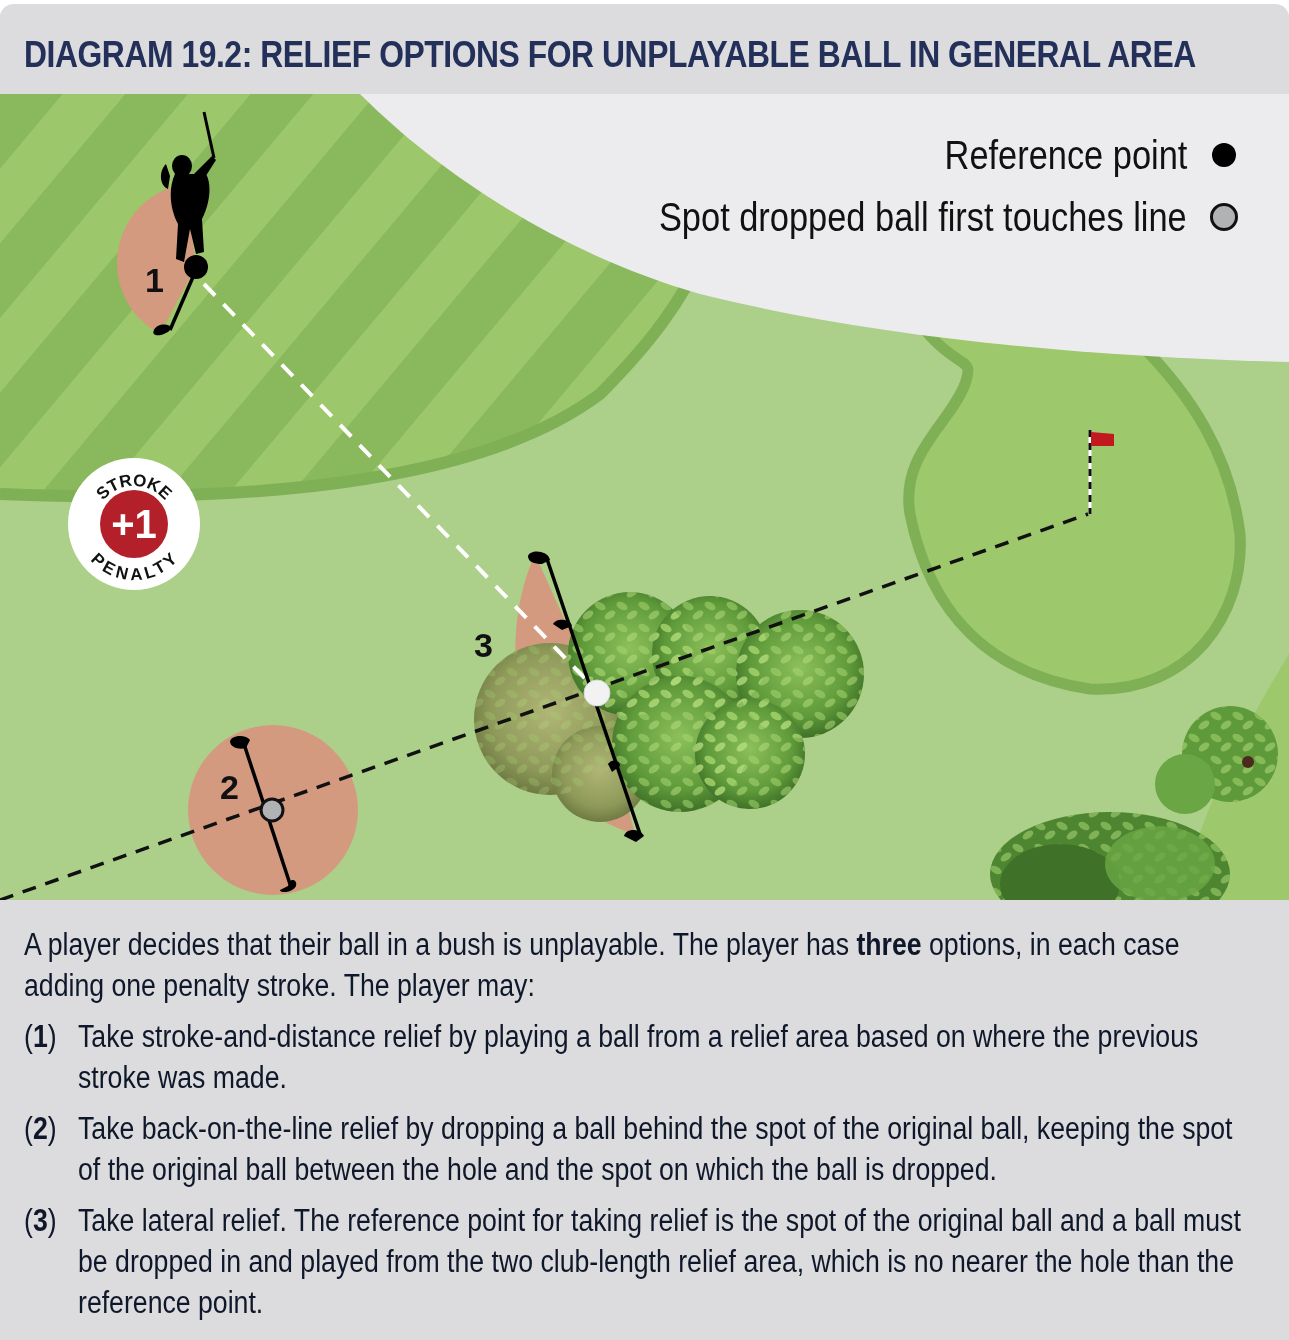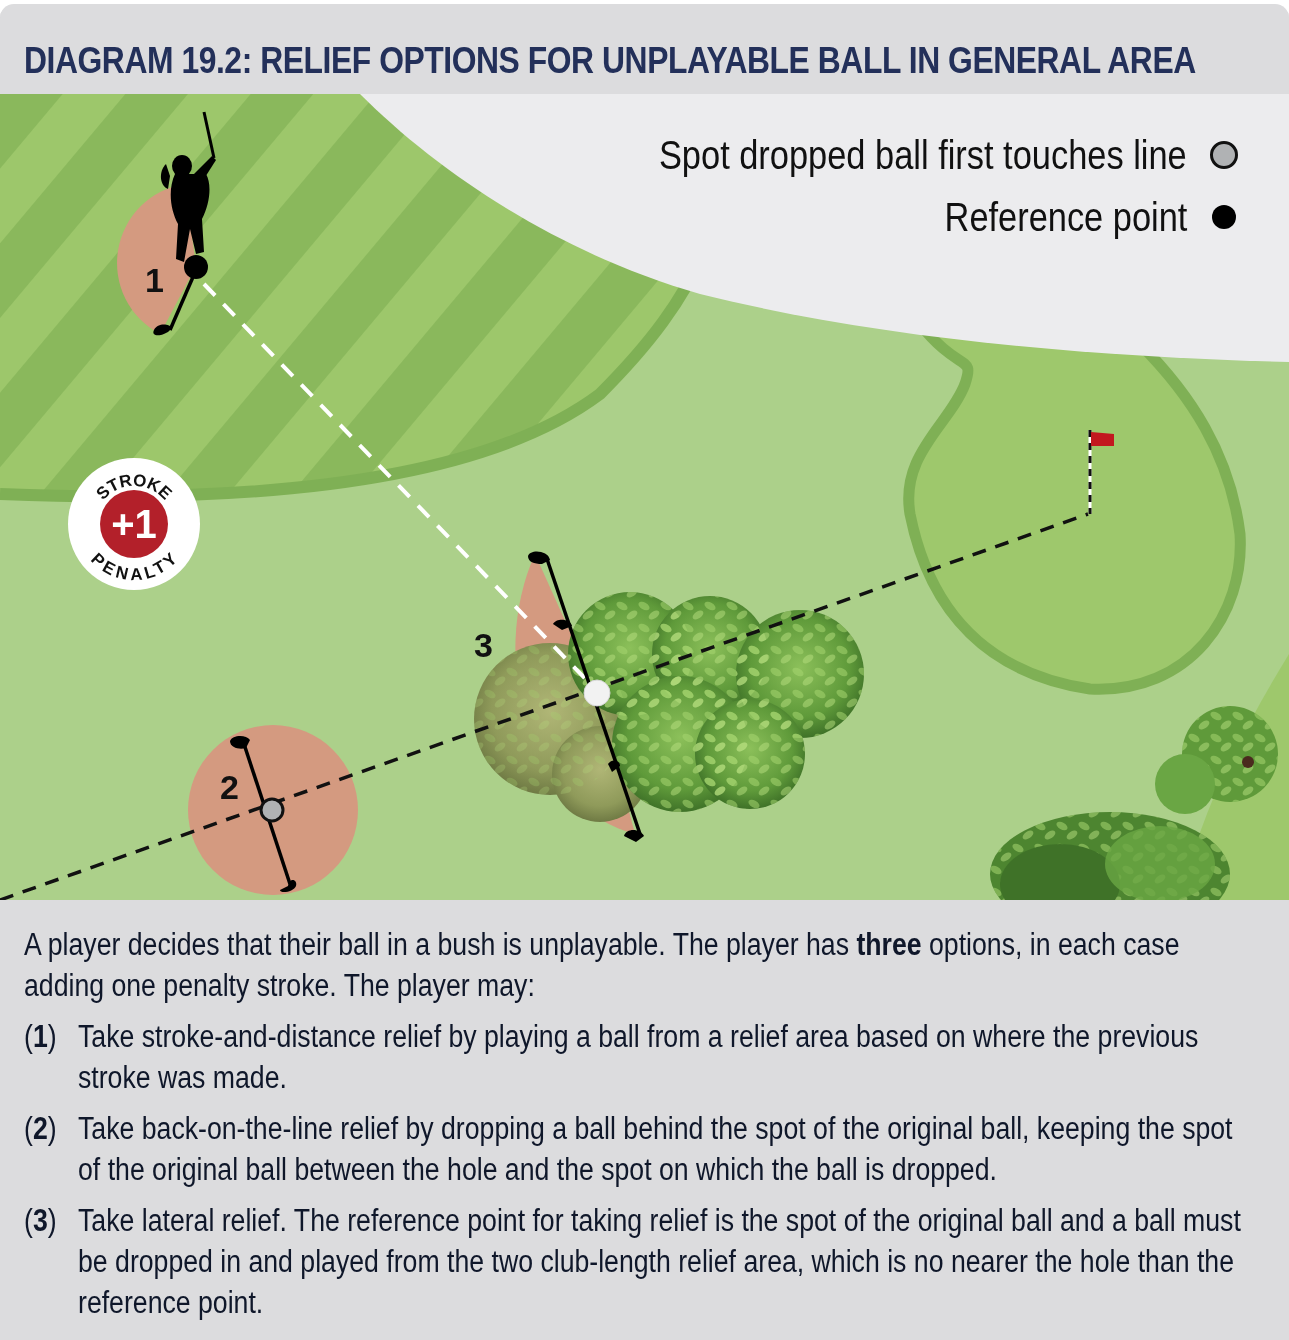--- a/index.html
+++ b/index.html
@@ -2,21 +2,21 @@
 <html><head>
 <meta charset="utf-8">
 <style>
   html, body { margin: 0; padding: 0; background: #ffffff; }
   body { width: 1289px; height: 1340px; overflow: hidden; font-family: "Liberation Sans", sans-serif; }
   .card {
     position: absolute; left: 0; top: 4px; width: 1289px; height: 1336px;
     background: #dcdcde; border-radius: 14px 14px 0 0; overflow: hidden;
   }
   .header {
-    position: absolute; left: 0; top: 8px; width: 1289px; height: 90px;
+    position: absolute; left: 0; top: 2px; width: 1289px; height: 90px;
     background: #dcdcde;
   }
   .title {
     position: absolute; left: 24px; top: 28px; margin: 0;
     font-family: "Liberation Sans", sans-serif; font-weight: 700;
     font-size: 37px; color: #23305a; letter-spacing: -0.5px;
     transform: scaleX(0.86); transform-origin: left center; white-space: nowrap;
   }
   .diagram { position: absolute; left: 0; top: 90px; width: 1289px; height: 806px; }
   .diagram svg { display: block; }
@@ -189,29 +189,29 @@
       </text>
       <text font-family="Liberation Sans, sans-serif" font-weight="700" font-size="17" fill="#111" text-anchor="middle" dy="14">
         <textPath href="#arcBot" startOffset="50%">PENALTY</textPath>
       </text>
       <text x="68" y="82" font-family="Liberation Sans, sans-serif" font-weight="700" font-size="40" fill="#ffffff" text-anchor="middle">+1</text>
     </svg>
   </div>
 
   <div class="legend">
     <div class="legend-row">
+      <span class="legend-label">Reference point</span>
+      <span class="legend-swatch">
+          <span class="sw sw-black"></span>
+        </span>
+    </div>
+    <div class="legend-row">
       <span class="legend-label">Spot dropped ball first touches line</span>
       <span class="legend-swatch">
           <span class="sw sw-grey"></span>
-        </span>
-    </div>
-    <div class="legend-row">
-      <span class="legend-label">Reference point</span>
-      <span class="legend-swatch">
-          <span class="sw sw-black"></span>
         </span>
     </div>
   </div>
 
   <div class="text-area">
     <p class="para"><span>A player decides that their ball in a bush is unplayable. The player has </span><b class="intro-bold">three</b><span> options, in each case adding one penalty stroke. The player may:</span></p>
     <div class="opt">
       <span class="opt-num">(<b>1</b>)</span>
       <div class="opt-text">Take stroke-and-distance relief by playing a ball from a relief area based on where the previous stroke was made.</div>
     </div>

